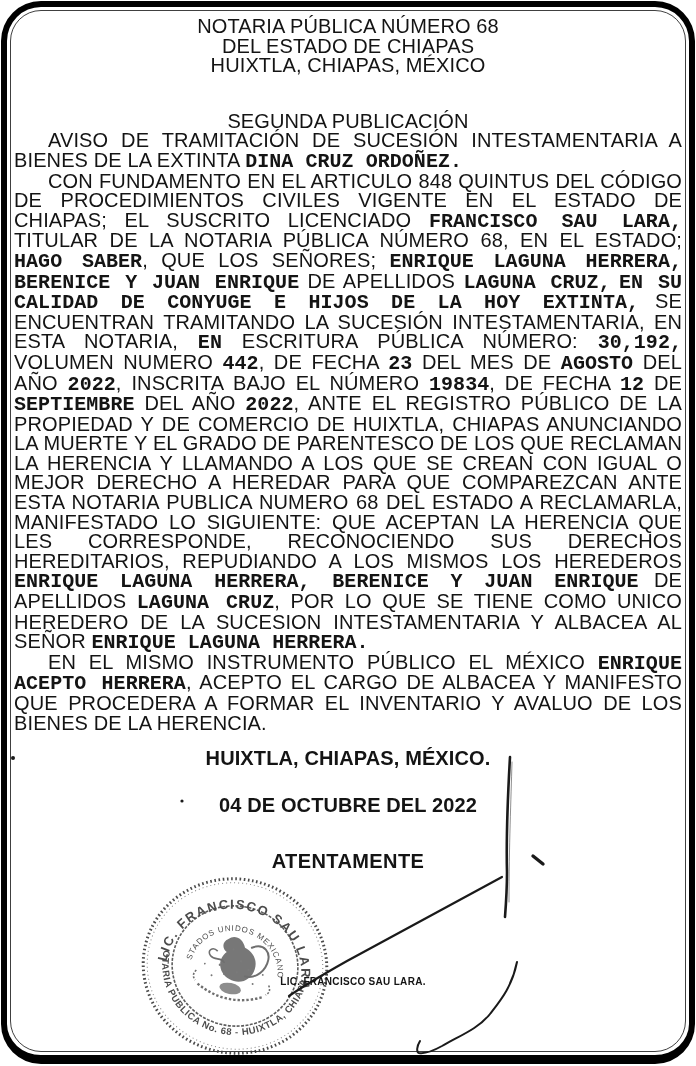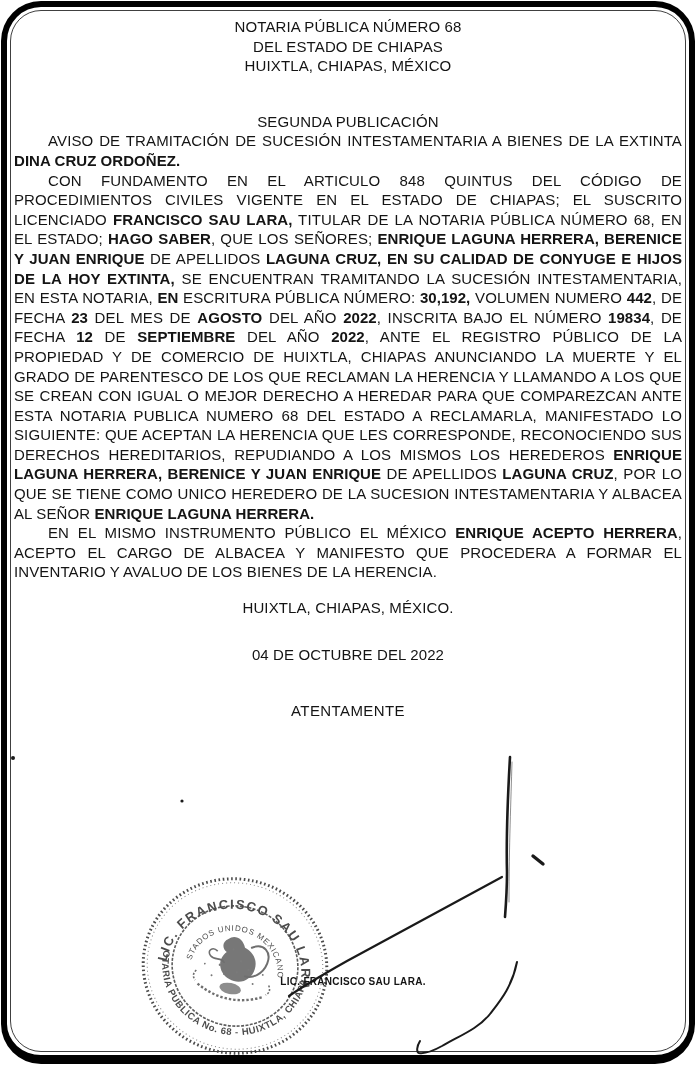--- a/index.html
+++ b/index.html
@@ -4,30 +4,30 @@
 <style>
   html,body{margin:0;padding:0;background:#ffffff;}
   body{width:696px;height:1066px;position:relative;overflow:hidden;
        font-family:"Liberation Sans", sans-serif;color:#141414;}
   .frame{position:absolute;left:1px;top:1px;right:1px;bottom:2px;
          border:6px solid #000;border-bottom-width:9px;border-radius:40px;
          background:#fff;}
   .frame-inner-line{position:absolute;left:3px;top:3px;right:3px;bottom:3px;
          border:1.6px solid rgba(0,0,0,.75);border-radius:31px;pointer-events:none;}
   .content{position:absolute;left:14px;top:0;width:668px;padding-top:17px;
-           font-size:15px;line-height:19.6px;letter-spacing:.12px;}
+           font-size:20px;line-height:19.6px;letter-spacing:.12px;}
   .center{text-align:center;}
   .hdr div{white-space:nowrap;}
   .subtitle{margin-top:36px;}
   p.body{margin:0;text-align:justify;text-indent:34px;}
-  p.body b{letter-spacing:.05px;}
+  p.body b{letter-spacing:.05px;font-family:Liberation Mono, monospace;}
   .p1{margin-top:34px;}
   .p2{margin-top:44px;}
   .p3{margin-top:23px;}
-  .closing{font-weight:normal;}
+  .closing{font-weight:bold;}
   .place{margin-top:16px;}
   .date{margin-top:27px;}
   .salutation{margin-top:37px;letter-spacing:.4px;text-align:center;}
   .sig-name{position:absolute;top:976px;left:50%;transform:translateX(-50%);
             margin-left:5px;font-weight:bold;font-size:10px;letter-spacing:.3px;
             white-space:nowrap;z-index:3;}
   .seal{position:absolute;left:136px;top:872px;width:198px;height:188px;z-index:2;
         opacity:.92;filter:blur(.2px);}
   .strokes{position:absolute;left:0;top:0;width:696px;height:1066px;z-index:4;
            pointer-events:none;}

